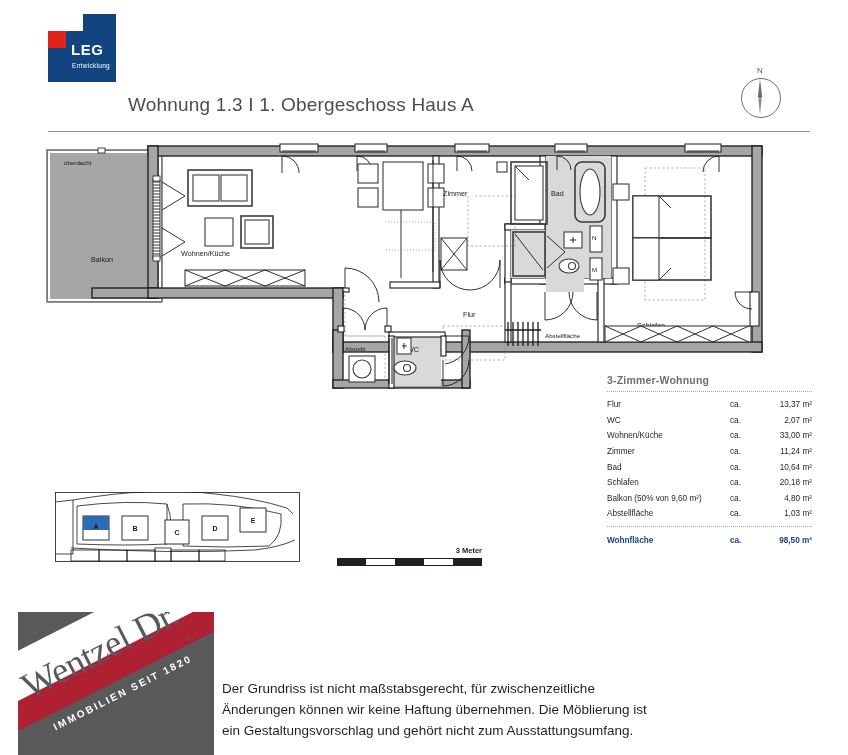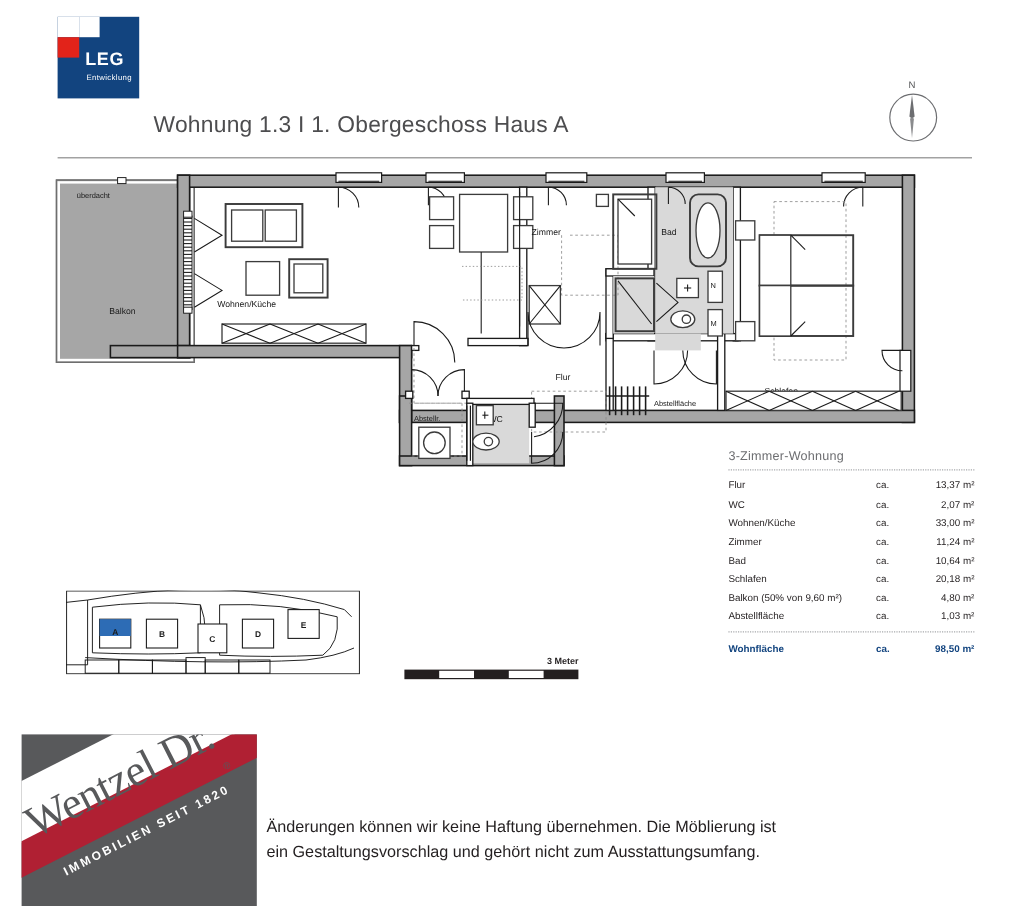--- a/index.html
+++ b/index.html
@@ -68,21 +68,21 @@
     position:absolute;left:45px;top:140px;width:720px;height:250px;
   }
   #floorplan svg{display:block;}
 
   
   #area-table{
     position:absolute;left:607px;top:374px;width:205px;
     font-size:8.2px;color:#231f20;
   }
   #area-table .tbl-title{
-    font-size:10.5px;color:#6d6e71;font-weight:400;letter-spacing:0.2px;
+    font-size:10.5px;color:#6d6e71;font-weight:700;letter-spacing:0.2px;
     padding-bottom:5px;
   }
   #area-table .divider{
     border-top:1px dotted #a7a9ac;height:0;margin-bottom:5px;
   }
   #area-table .divider.bottom{margin-top:4px;margin-bottom:5px;}
   #area-table table{
     width:100%;border-collapse:collapse;
   }
   #area-table td{
@@ -562,17 +562,18 @@
 
   <div id="wentzel-logo">
     <div class="band-white"></div>
     <div class="band-red"></div>
     <div class="w-name">Wentzel Dr.</div>
     <div class="w-reg">®</div>
     <div class="w-tag">IMMOBILIEN SEIT 1820</div>
   </div>
 
   <div id="disclaimer">
+    <div>Der Grundriss ist nicht maßstabsgerecht, für zwischenzeitliche</div>
     <div>Änderungen können wir keine Haftung übernehmen. Die Möblierung ist</div>
     <div>ein Gestaltungsvorschlag und gehört nicht zum Ausstattungsumfang.</div>
   </div>
 
 </div>
 
 </body></html>

